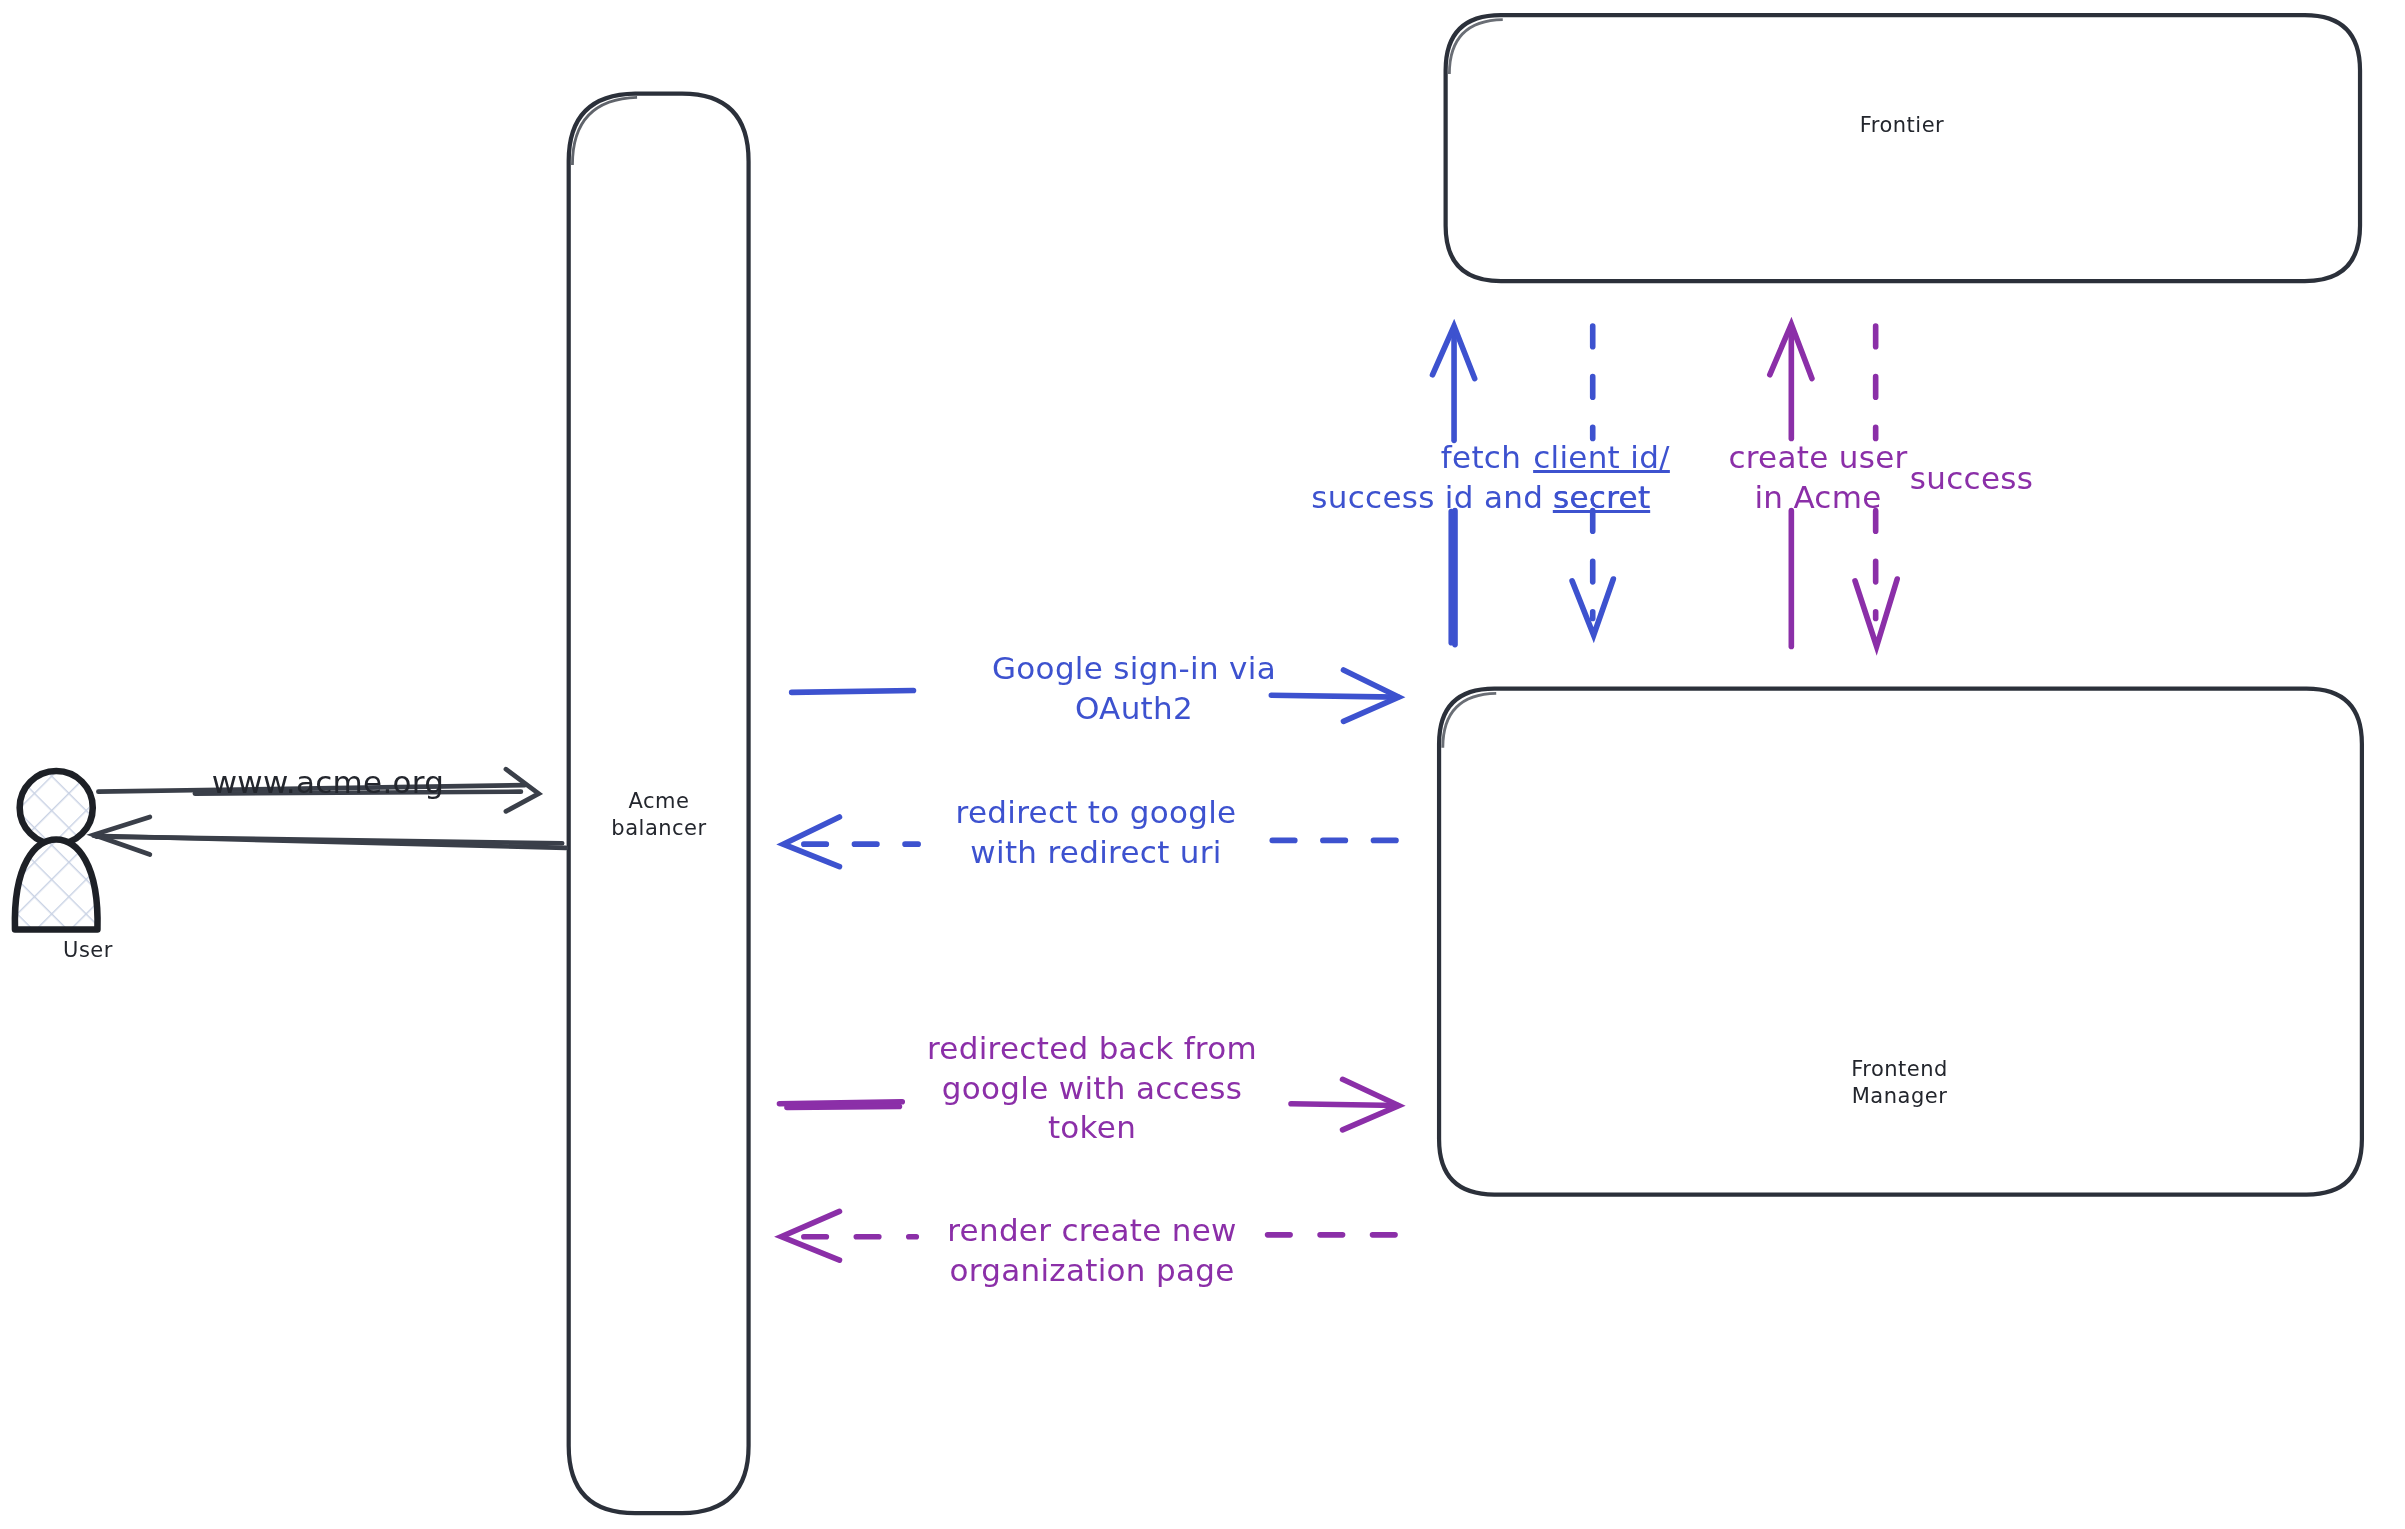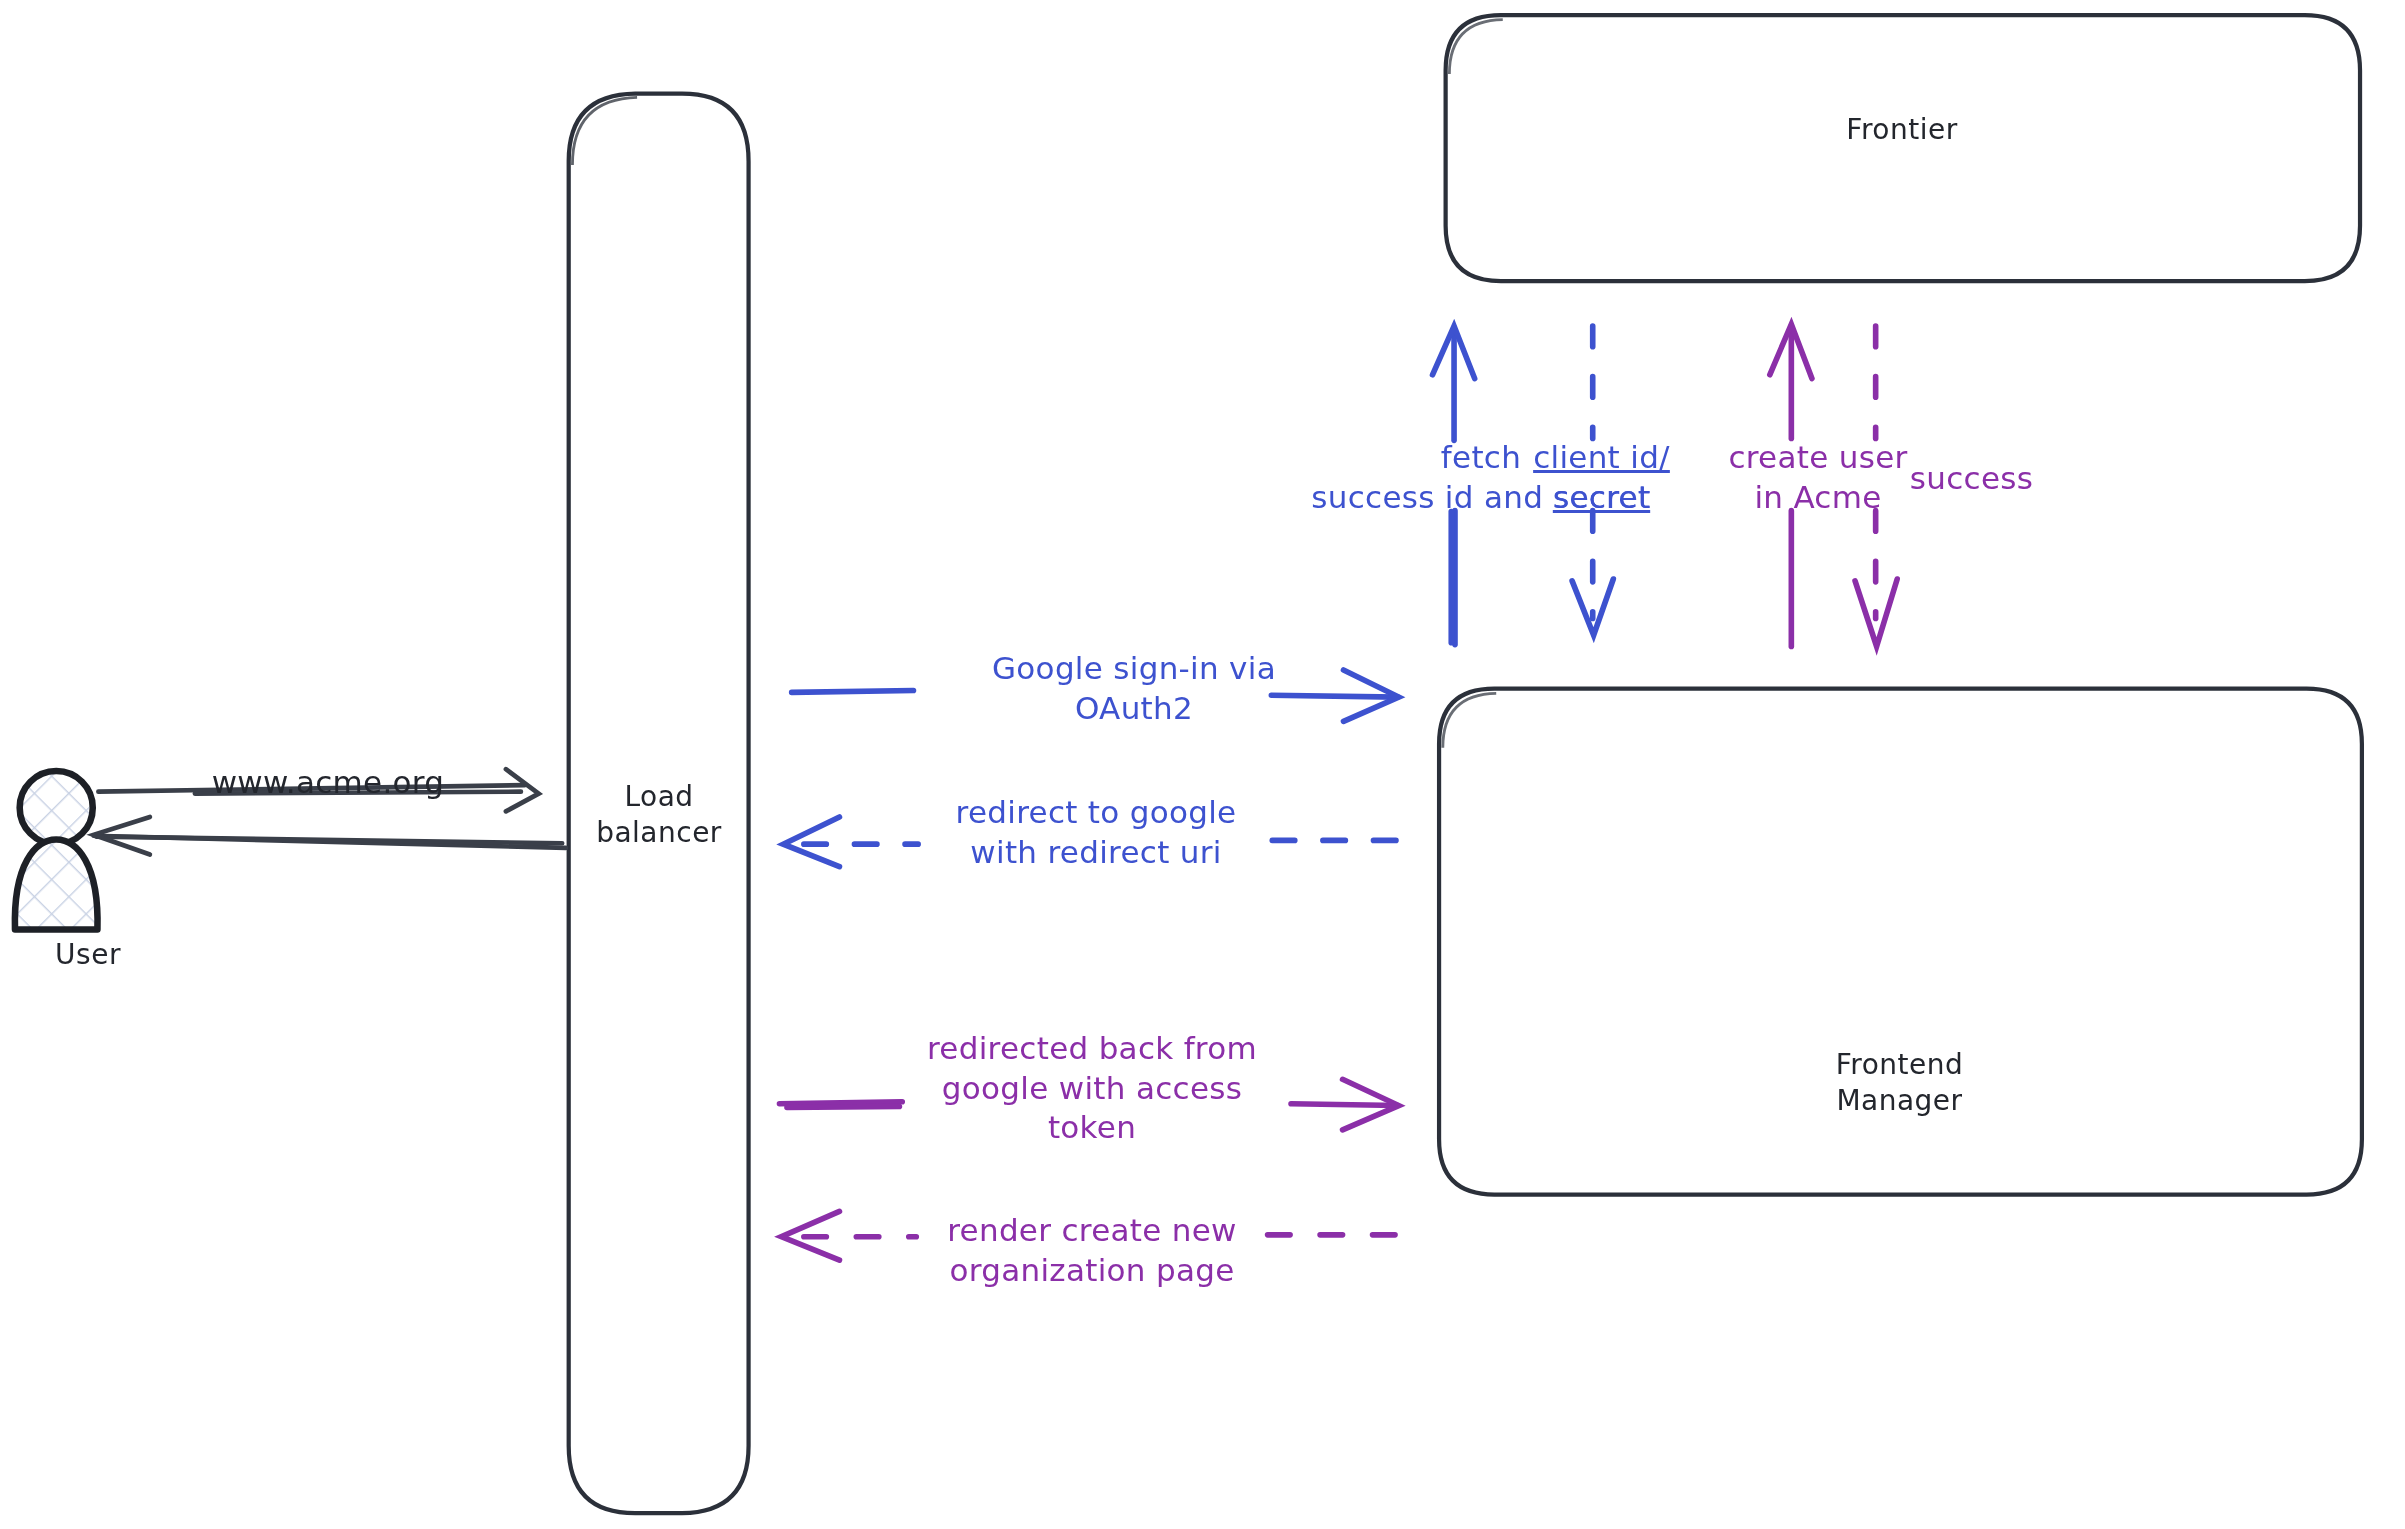--- a/index.html
+++ b/index.html
@@ -23,21 +23,21 @@
   .lbl {
     position: absolute;
     text-align: center;
     line-height: 1.28;
     white-space: pre;
     pointer-events: none;
     font-family: "DejaVu Sans", sans-serif;
   }
   .node-label {
     color: #2b303a;
-    font-size: 28px;
+    font-size: 21px;
     letter-spacing: 0.5px;
   }
   .edge-label {
     font-size: 31px;
     letter-spacing: 0.3px;
   }
   .blue { color: #3d52cf; }
   .purple { color: #8b2fa8; }
   .dark  { color: #23262d; }
 
@@ -154,21 +154,21 @@
     <path d="M 2002 545 L 2002 660" stroke-dasharray="22 32"></path>
     <path d="M 1980 620 L 2003 690 L 2025 618"></path>
   </g>
 </svg>
 
 <div class="lbl node-label dark" id="frontier-label">Frontier</div>
 
 <div class="lbl node-label dark" id="frontend-label">Frontend
 Manager</div>
 
-<div class="lbl node-label dark" id="loadbalancer-label">Load
+<div class="lbl node-label dark" id="loadbalancer-label">Acme
 balancer</div>
 
 <div class="lbl node-label dark" id="user-label">User</div>
 
 <div class="lbl edge-label dark" id="el-acme">www.acme.org</div>
 
 <div class="lbl edge-label blue" id="el-google">Google sign-in via
 OAuth2</div>
 
 <div class="lbl edge-label blue" id="el-redirect">redirect to google

